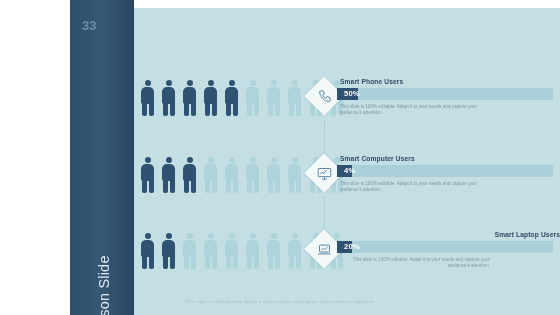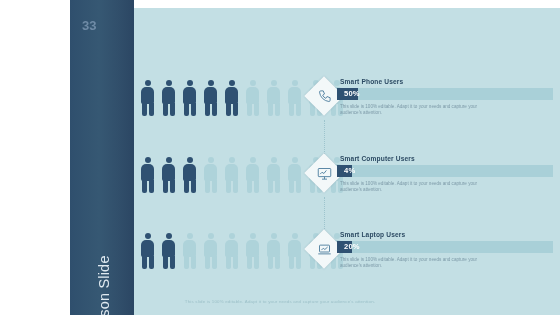--- a/index.html
+++ b/index.html
@@ -64,21 +64,21 @@
   }
   
   .row {
     position: absolute;
     left: 0;
     width: 426px;
     height: 62px;
   }
   .row-0 { top: 66px; }
   .row-1 { top: 143px; }
-  .row-2 { top: 219px; }
+  .row-2 { top: 219px; text-align: right; }
 
   .people {
     position: absolute;
     left: 6px;
     top: 6px;
     display: flex;
     gap: 6px;
   }
   .person { width: 15px; height: 36px; position: relative; }
   .person .head {

